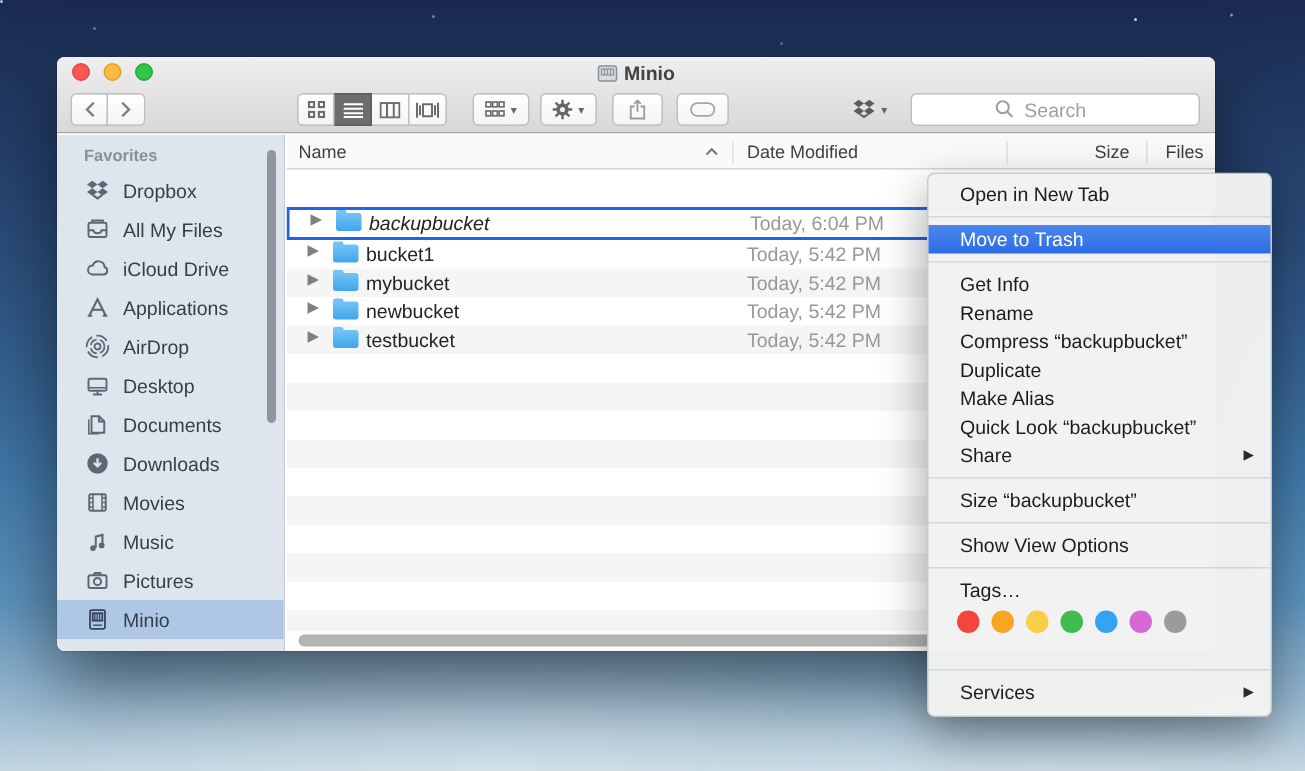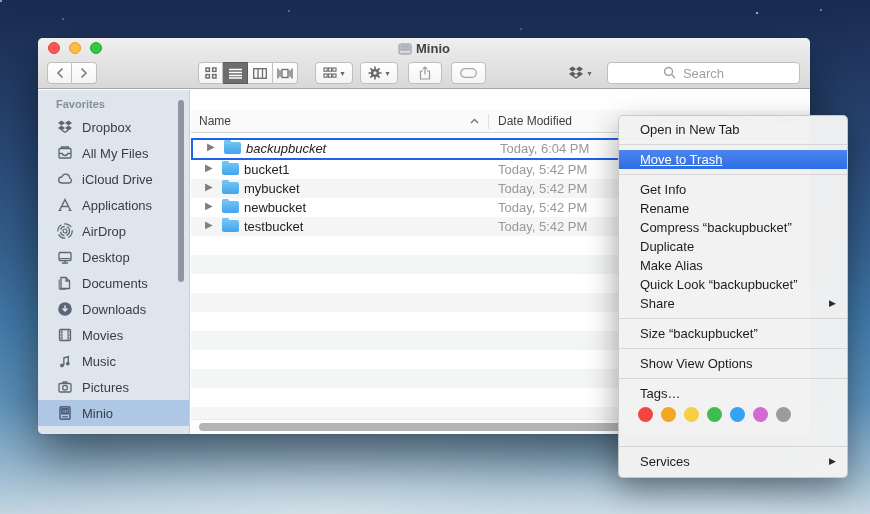--- a/index.html
+++ b/index.html
@@ -64,21 +64,21 @@
     font-size:13px; color:#353e49; }
   .sb-item.sel { background:#aec7e4; }
   .sb-icon { width:18px; height:18px; margin-right:8px; flex:0 0 18px; }
   .sb-scroll { position:absolute; left:140px; top:10px; width:6px; height:182px;
     border-radius:3px; background:rgba(80,86,94,.55); }
 
   
   .content { position:absolute; left:153px; top:52px; right:0; bottom:0;
     background:#fff; border-radius:0 0 5px 0; overflow:hidden; }
   .list-header { position:absolute; left:0; top:0; right:0; height:23px;
-    background:#fafafa; border-bottom:1px solid #d5d5d5; font-size:12px; color:#3f3f3f;margin-top:20px; }
+    background:#fafafa; border-bottom:1px solid #d5d5d5; font-size:12px; color:#3f3f3f; }
   .lh-col { position:absolute; top:4px; }
   .lh-div { position:absolute; top:4px; width:1px; height:15px; background:#e0e0e0; }
   .rows { position:absolute; left:0; right:0; top:23px; }
   .frow { position:absolute; left:0; right:0; height:19px; font-size:13px; color:#232323; }
   .frow.alt { background:#f4f5f5; }
   .frow.sel { top:25px; height:22px; border:2px solid #1d64e8; background:#fff; }
   .tri { position:absolute; left:14px; top:2px; font-size:10px; color:#7f7f7f; }
   .frow.sel .tri { top:1px; }
   .folder { position:absolute; left:31px; top:3px; width:17px; height:12px;
     background:linear-gradient(#72c3f4,#41a5ee); border-radius:1.5px 2px 2px 2px; }
@@ -95,21 +95,21 @@
     background:#fdfdfd; border-top:1px solid #ececec; border-radius:0 0 5px 0; }
   .hthumb { position:absolute; left:8px; top:3px; width:594px; height:8px;
     border-radius:4px; background:#b4b4b4; }
 
   
   .cmenu { position:absolute; left:618px; top:115px; width:230px;
     background:rgba(242,242,242,.98); border:1px solid rgba(0,0,0,.17);
     border-radius:5px; box-shadow:0 12px 32px rgba(0,0,0,.38);
     padding:4px 0 6px; font-size:13px; color:#1c1c1c; }
   .mi { height:19px; line-height:19px; padding-left:21px; position:relative; white-space:nowrap; }
-  .mi.hl { background:linear-gradient(#4c86ee,#2d6ce4); color:#fff;text-decoration:underline; }
+  .mi.hl { background:linear-gradient(#4c86ee,#2d6ce4); color:#fff; }
   .msep { height:1px; background:#d6d6d6; margin:5px 0; }
   .marrow { position:absolute; right:11px; top:0; font-size:9px; color:#2a2a2a; }
   .tagrow { height:22px; padding-left:19px; display:flex; align-items:center; }
   .tagdot { width:15px; height:15px; border-radius:50%; margin-right:8px; }
   .mspacer { height:16px; }
 
   svg { display:block; }
 </style>
 </head>
 <body>

